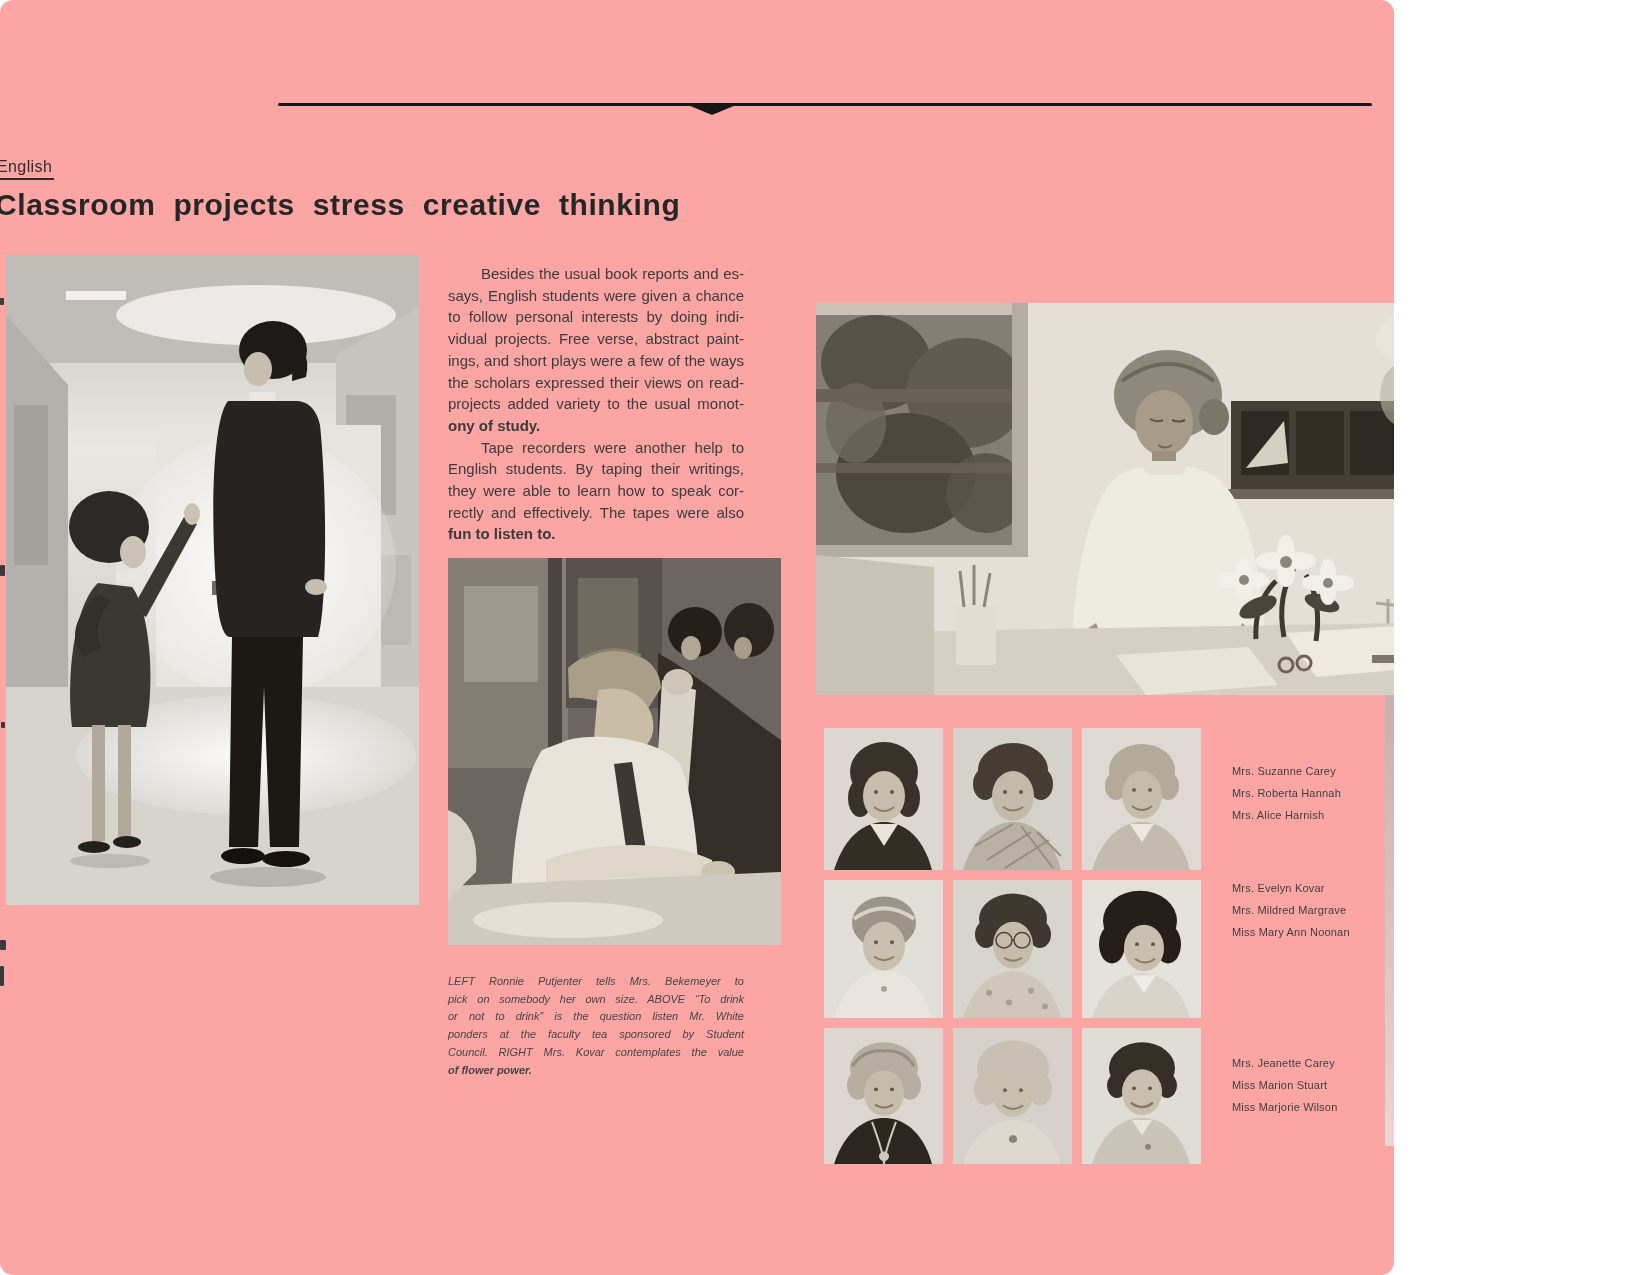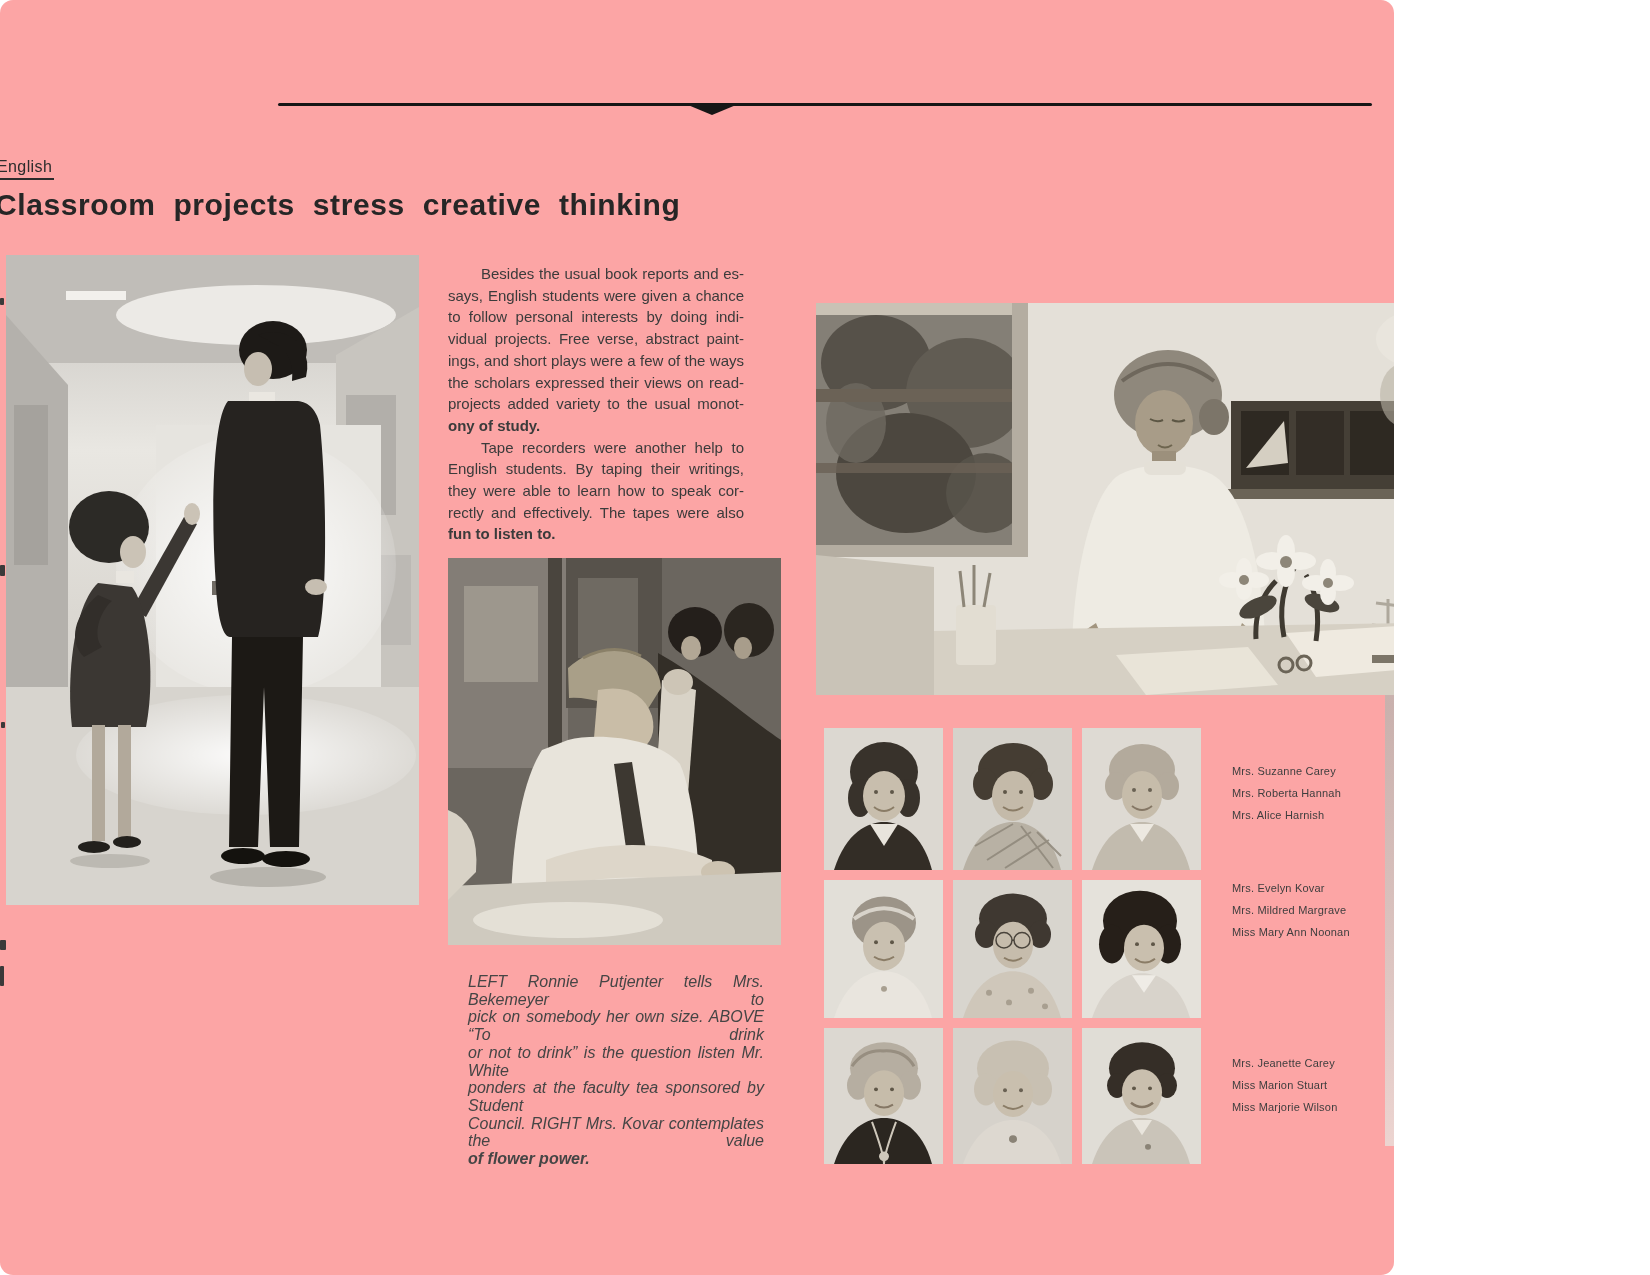--- a/index.html
+++ b/index.html
@@ -24,22 +24,22 @@
   .title{position:absolute;left:-5px;top:188px;margin:0;font-size:30px;font-weight:700;
     letter-spacing:.6px;word-spacing:9px;color:#262626;}
 
   
   .bodytext{position:absolute;left:448px;top:247px;width:296px;font-size:15px;line-height:21.7px;color:#3b3b3b;margin-top:16px;}
   .jline{text-align:justify;text-align-last:justify;}
   .lline{text-align:left;font-weight:bold;}
   .ind{padding-left:33px;}
 
   
-  .caption{position:absolute;left:448px;top:973px;width:296px;font-size:16px;line-height:17.7px;
-    font-style:italic;color:#454545;margin-left:20px;}
+  .caption{position:absolute;left:448px;top:973px;width:296px;font-size:11px;line-height:17.7px;
+    font-style:italic;color:#454545;}
   .caption .jline{text-align:justify;text-align-last:justify;}
 
   
   .photo{position:absolute;display:block;}
 
   
   .names{position:absolute;left:1232px;font-size:11px;line-height:22px;letter-spacing:.2px;color:#3e3e3e;}
 </style>
 </head>
 <body>

